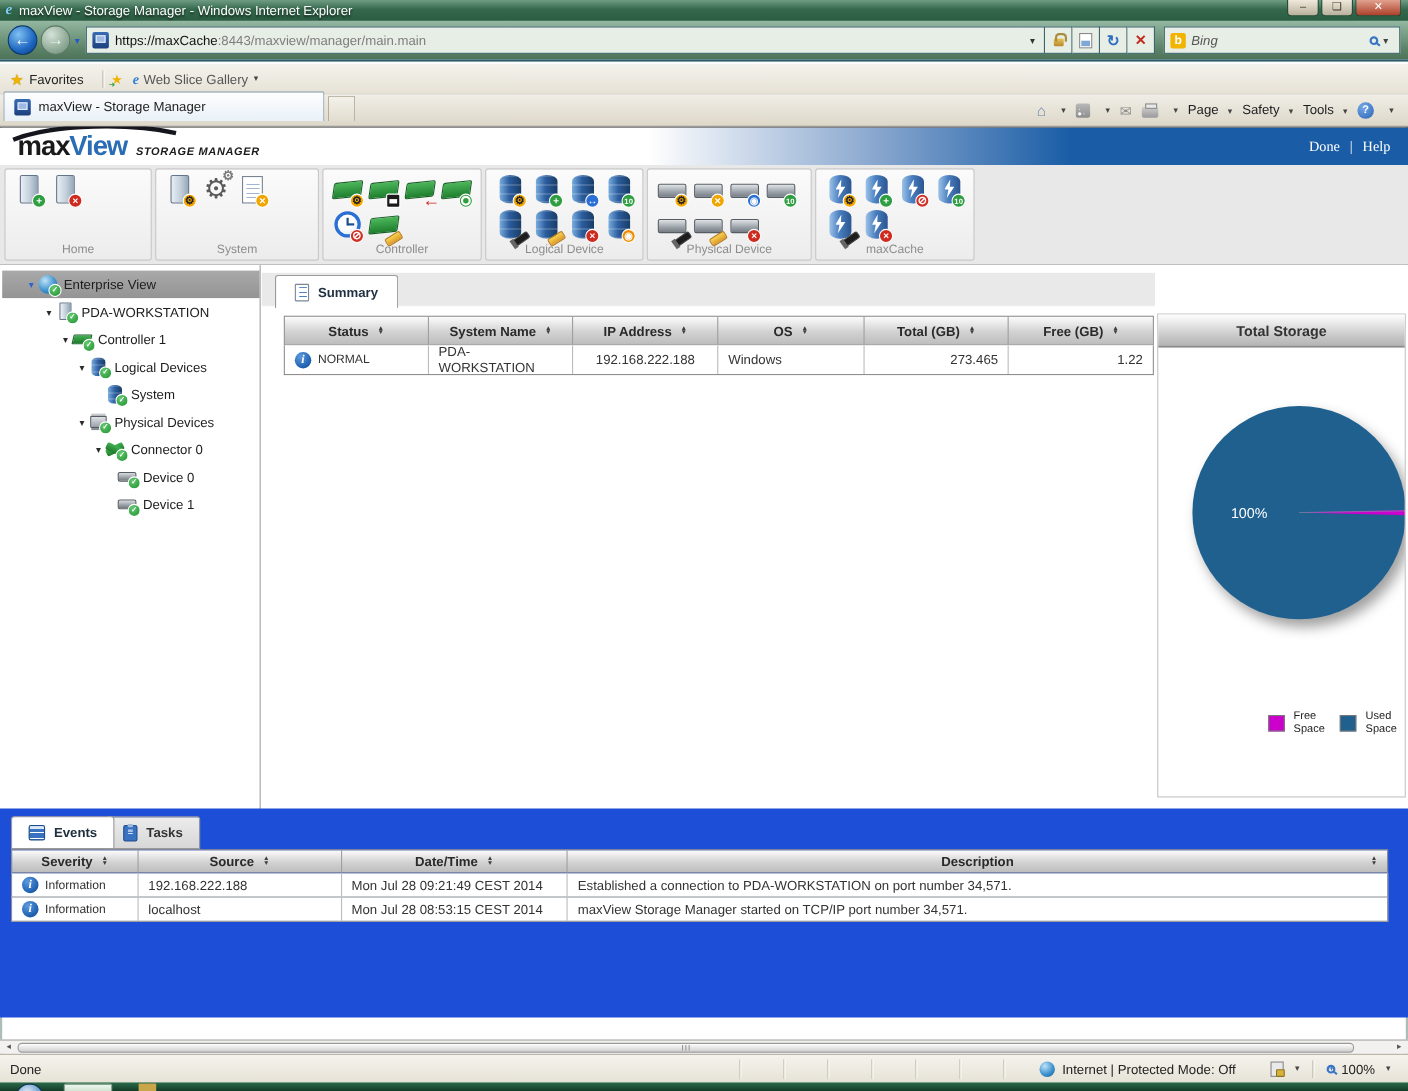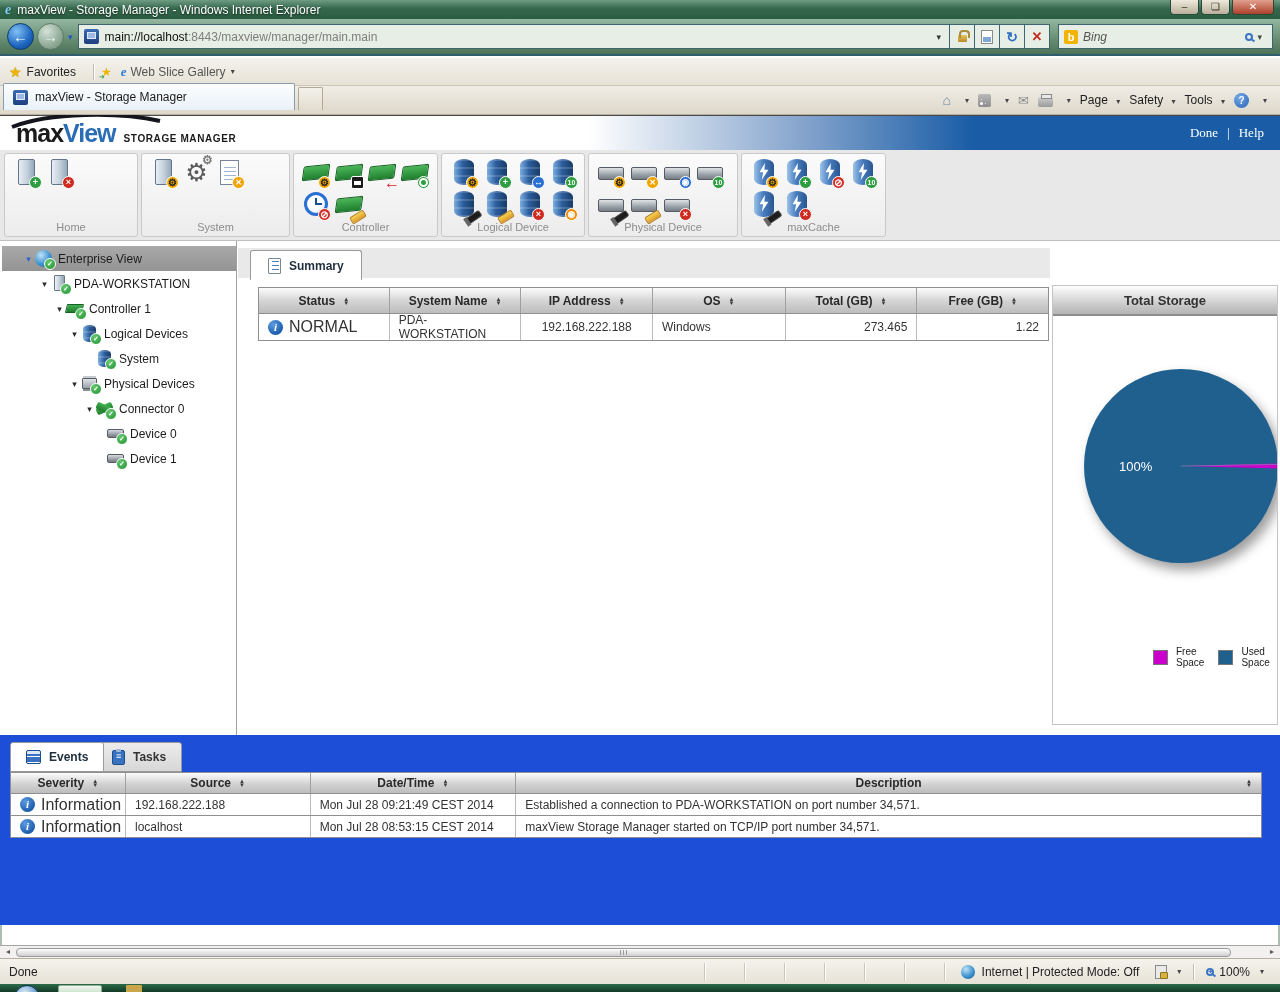--- a/index.html
+++ b/index.html
@@ -81,21 +81,21 @@
   .page { position:absolute; top:115px; left:0; right:0; height:843px; background:#fff;
     box-shadow:inset 2px 0 0 rgba(70,110,88,.45), inset -2px 0 0 rgba(70,110,88,.45); }
 
   .appheader { position:absolute; top:0; left:0; right:0; height:35px; border-top:1px solid #4a4a4a;
     background:linear-gradient(90deg,#ffffff 0,#ffffff 46%,#8aa8cf 62%,#1a5da6 76%,#1a5da6 100%);
     display:flex; align-items:center; }
   .logo { display:flex; align-items:baseline; padding-left:16px; position:relative; }
   .logo svg { position:absolute; left:8px; top:-4px; }
   .logo-max { font-size:25px; font-weight:bold; color:#1a1a1a; letter-spacing:-1px; }
   .logo-view { font-size:25px; font-weight:bold; color:#2a6db5; letter-spacing:-1px; }
-  .logo-sub { font-size:10px; font-weight:bold; color:#1a1a1a; margin-left:8px; letter-spacing:.6px; }
+  .logo-sub { font-size:10px; font-weight:bold; font-style:italic; color:#1a1a1a; margin-left:8px; letter-spacing:.6px; }
   .applinks { margin-left:auto; padding-right:16px; color:#fff; font-family:"Liberation Serif",serif; font-size:13px; display:flex; gap:9px; }
   .applinks span { cursor:default; }
 
   
   .ribbon { position:absolute; top:35px; left:0; right:0; height:91px; background:#e9e8e8;
     border-bottom:1px solid #c0c0c0; display:flex; align-items:flex-start; padding:3px 0 0 4px; gap:3px; }
   .rgroup { height:84px; background:linear-gradient(#fbfbfb,#ececec); border:1px solid #c9c9c9; border-radius:3px; position:relative; }
   .ricons { display:flex; flex-wrap:wrap; padding:3px 5px 0; }
   .rlabel { position:absolute; bottom:3px; left:0; right:0; text-align:center; color:#8d8d8d; font-size:11px; }
   .ricon { width:33px; height:30px; position:relative; margin:1px 0; }
@@ -177,21 +177,21 @@
   .sort::before { content:"▲"; } .sort::after { content:"▼"; }
   .trowd { display:flex; height:27px; background:#fff; border:1px solid #8f8f8f; border-top:none; }
   .td { display:flex; align-items:center; padding:0 9px; color:#333; border-right:1px solid #bbb; }
   .td:last-child { border-right:none; }
   .td.center { justify-content:center; } .td.right { justify-content:flex-end; }
   .sumtable { position:absolute; left:20px; top:46px; width:791px; }
   .info-ic { width:15px; height:15px; border-radius:50%; flex:none; margin-right:6px;
     background:radial-gradient(circle at 35% 30%,#5d9be0,#1c5eae 70%,#123f78); color:#fff;
     font-family:"Liberation Serif",serif; font-style:italic; font-weight:bold; font-size:11px; line-height:15px; text-align:center; }
   .info-ic::before { content:"i"; }
-  .status-txt { font-size:16px; color:#333; }
+  .status-txt { font-size:11px; color:#333; }
 
   
   .chartpanel { position:absolute; left:1052px; top:44px; width:226px; height:440px; border:1px solid #c4c4c4; background:#fff; }
   .cphead { height:30px; background:linear-gradient(#fefefe,#c4c4c4 75%,#b5b5b5); border-bottom:2px solid #8d8d8d;
     display:flex; align-items:center; justify-content:center; font-weight:bold; color:#333; font-size:13px; }
   .pie-svg { display:block; }
   .pie-shadowed { filter:drop-shadow(5px 7px 6px rgba(0,0,0,.38)); }
   .legend { position:absolute; left:100px; top:360px; display:flex; flex-direction:row; gap:9px; }
   .litem { display:flex; align-items:center; gap:8px; font-size:10px; color:#222; }
   .lswatch { width:15px; height:15px; border:1px solid #777; flex:none; }
@@ -220,21 +220,21 @@
   .hgrip { display:flex; gap:2px; }
   .hgrip i { width:1px; height:5px; background:#999; display:block; }
   .hspacer { flex:1; }
 
   
   .statusbar { position:absolute; top:958px; left:0; right:0; height:26px;
     background:linear-gradient(#f5f3ed,#e6e2d6); border-top:1px solid #b5b0a2;
     display:flex; align-items:center; color:#222; padding-left:9px; }
   .sb-spacer { flex:1; }
   .sb-cell { width:40px; height:18px; border-left:1px solid #cbc7ba; box-shadow:inset 1px 0 0 #fff; flex:none; }
-  .sb-zone { display:flex; align-items:center; gap:7px; padding:0 16px; border-left:1px solid #cbc7ba; box-shadow:inset 1px 0 0 #fff; height:18px; flex:none; }
+  .sb-zone { display:flex; align-items:center; gap:7px; padding:0 32px; border-left:1px solid #cbc7ba; box-shadow:inset 1px 0 0 #fff; height:18px; flex:none; }
   .globe14 { width:14px; height:14px; border-radius:50%; background:radial-gradient(circle at 35% 30%,#bfe3f7,#3f93d0 55%,#155a93); flex:none; }
   .sb-right { display:flex; align-items:center; gap:5px; margin-left:auto; padding-right:16px; }
   .pm-ic { width:12px; height:14px; background:#e9e9e9; border:1px solid #8a8a8a; position:relative; }
   .pm-ic::after { content:""; position:absolute; right:-2px; bottom:-1px; width:6px; height:5px; background:#d8b23c; border:1px solid #8a7420; border-radius:1px; }
   .zoom-mag { width:8px; height:8px; border:2px solid #3a76c4; border-radius:50%; position:relative; }
   .zoom-mag::before { content:"+"; position:absolute; left:0; top:-3px; color:#3a76c4; font-size:8px; font-weight:bold; }
   .zoom-mag::after { content:""; position:absolute; width:5px; height:2px; background:#3a76c4; transform:rotate(40deg); right:-4px; bottom:-2px; }
 
   
   .taskbar { position:absolute; top:984px; left:0; right:0; height:8px; background:linear-gradient(#2b6b4a,#123b26); overflow:hidden; }
@@ -257,21 +257,21 @@
       <div class="winbtn close">✕</div>
     </div>
   </div>
 
   <div class="navbar">
     <div class="circle-btn back-btn">←</div>
     <div class="circle-btn fwd-btn">→</div>
     <span class="sm-drop">▾</span>
     <div class="addrfield">
       <span class="favicon"></span>
-      <span class="url-host">main://localhost</span>
+      <span class="url-host">https://maxCache</span>
         <span class="url-path">:8443/maxview/manager/main.main</span>
       <span class="addr-drop">▾</span>
     </div>
     <div class="abtn">
         <span class="lock-sh"></span>
       </div>
     <div class="abtn">
         <span class="compat-sh"></span>
       </div>
     <div class="abtn">

